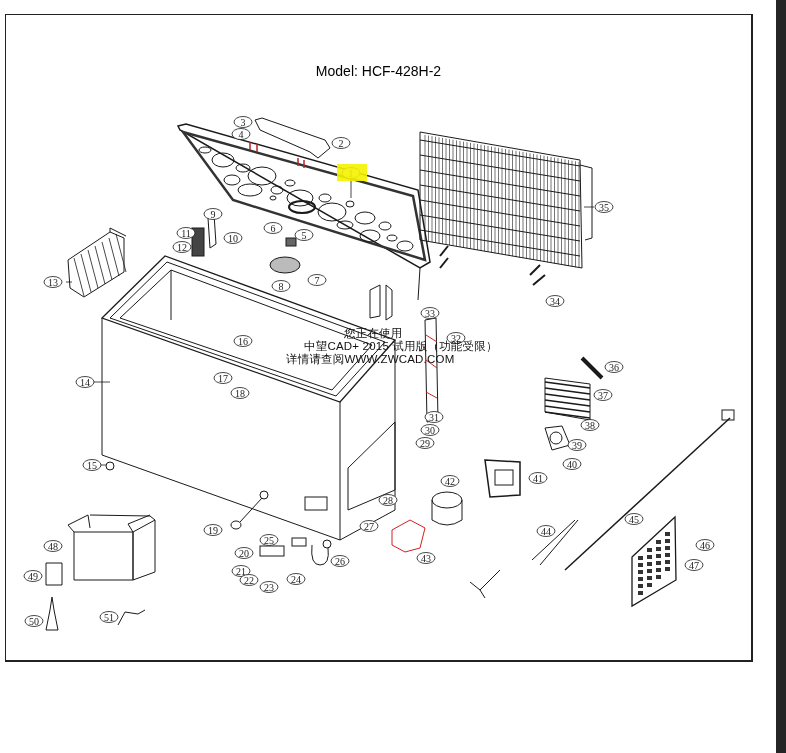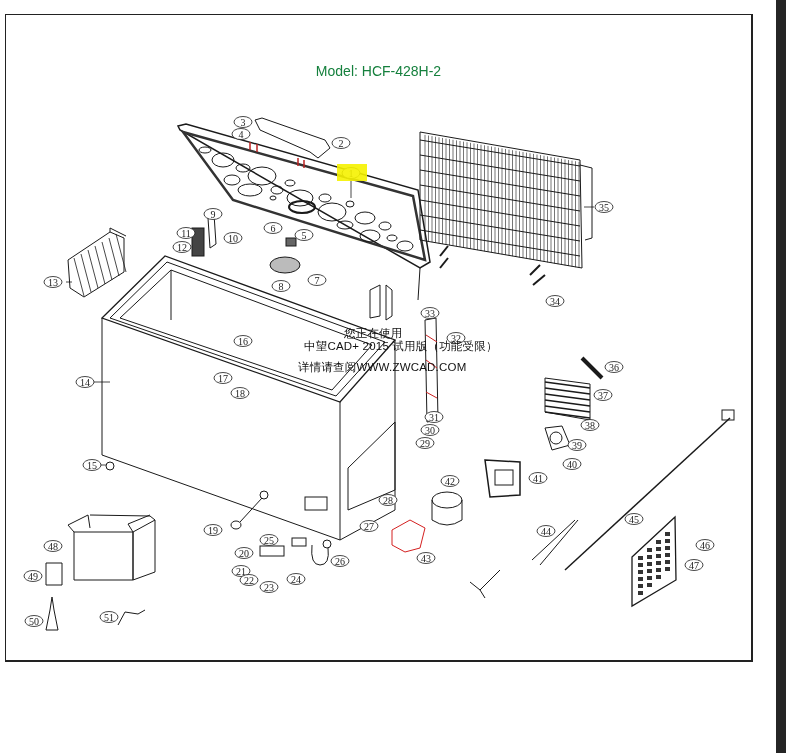--- a/index.html
+++ b/index.html
@@ -1,19 +1,19 @@
 <!DOCTYPE html>
 <html><head>
 <meta charset="utf-8">
 <style>
   html, body { margin:0; padding:0; }
   body { width:786px; height:753px; background:#ffffff; position:relative; overflow:hidden; font-family:"Liberation Sans", sans-serif; }
   #sheet { position:absolute; left:5px; top:14px; width:745px; height:645px; border:1px solid #222; border-right-width:2px; border-bottom-width:2px; background:#fff; }
   #scrollbar { position:absolute; left:776px; top:0; width:10px; height:753px; background:#252525; }
-  #title { position:absolute; left:0; width:745px; top:48px; text-align:center; font-size:14px; color:#15803d; }
+  #title { position:absolute; left:0; width:745px; top:48px; text-align:center; font-size:14px; color:#000000; }
   #canvas { position:absolute; left:0; top:0; }
   .wm { position:absolute; font-size:11.5px; color:#111; white-space:nowrap; letter-spacing:0.2px;text-align:center; }
   .callout text { font-family:"Liberation Serif", serif; font-size:10px; fill:#222; }
 </style>
 </head>
 <body>
 
 <div id="sheet">
   <div id="title">Model: HCF-428H-2</div>
 </div>
@@ -468,13 +468,13 @@
         <ellipse cx="109" cy="617" rx="9" ry="5.5" fill="#fff" stroke="#1a1a1a" stroke-width="0.8"></ellipse>
         <text x="109" y="620.5" text-anchor="middle">51</text>
       </g>
     </g>
 
   <rect x="337" y="164" width="30" height="17" fill="#f5f200" opacity="0.9"></rect>
 </svg>
 
 <div class="wm" style="left:344px;top:326px;">您正在使用</div>
 <div class="wm" style="left:278px;top:339px;margin-left:26px;">中望CAD+ 2015 试用版（功能受限）</div>
-<div class="wm" style="left:298px;top:352px;margin-top:8px;">详情请查阅WWW.ZWCAD.COM</div>
+<div class="wm" style="left:286px;top:352px;">详情请查阅WWW.ZWCAD.COM</div>
 
 </body></html>

